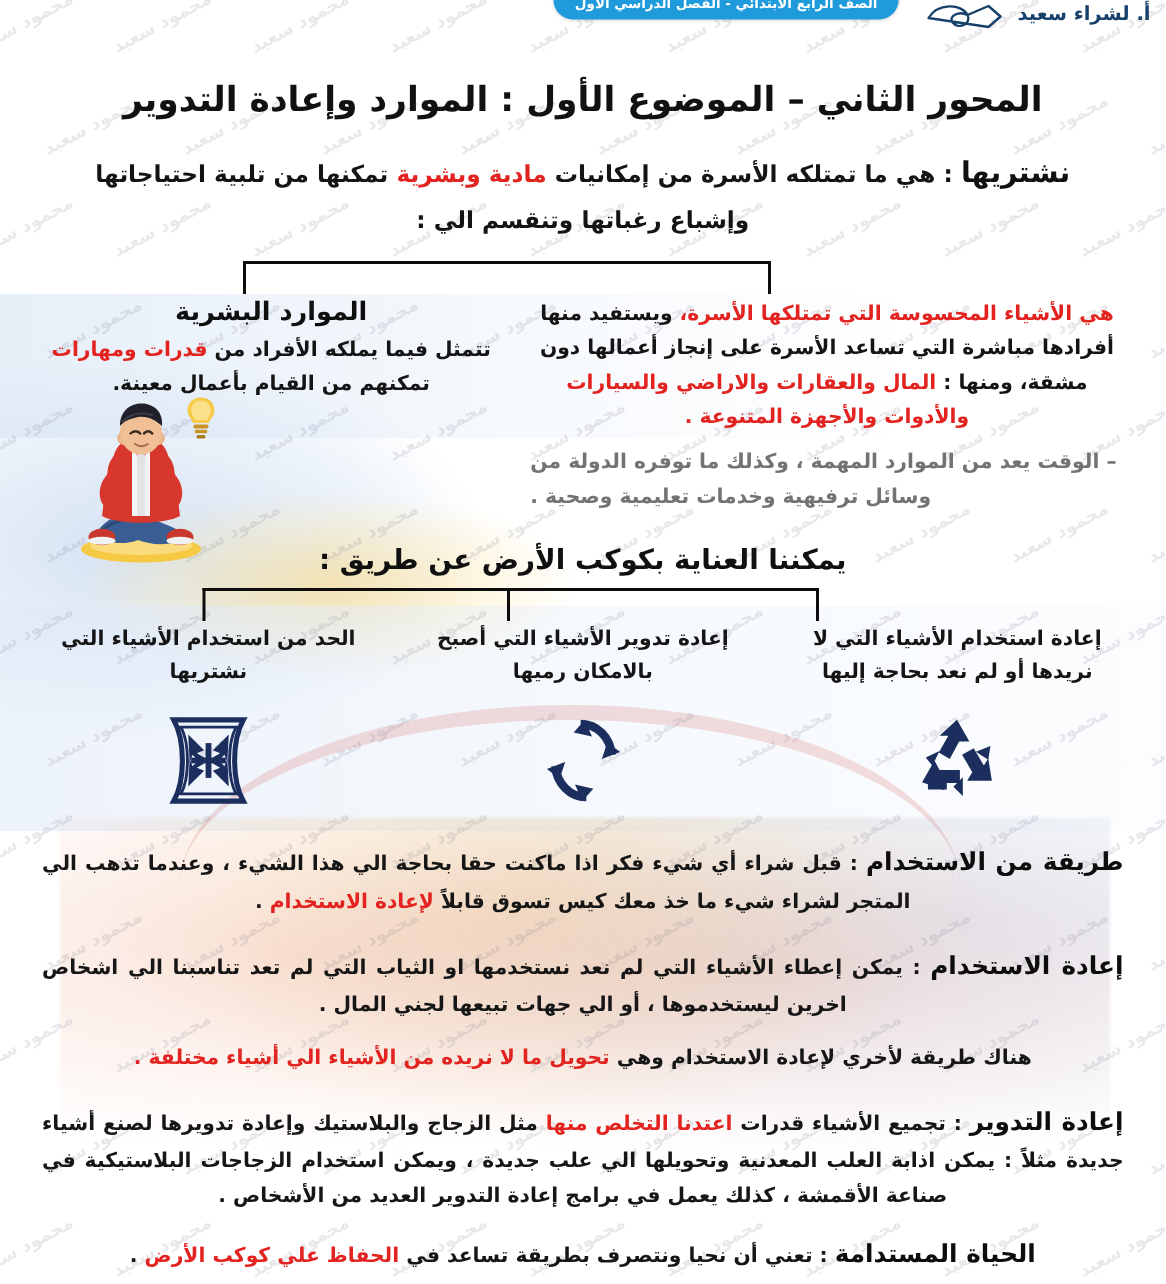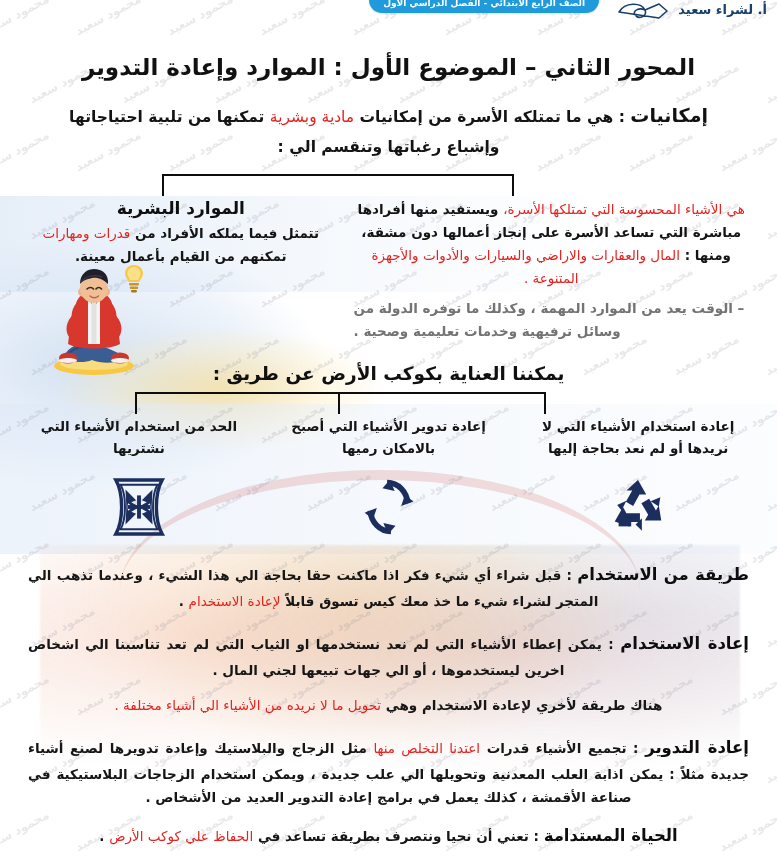--- a/index.html
+++ b/index.html
@@ -165,21 +165,21 @@
     font-weight: 700;
     color: #141414;
     line-height: 1.85;
     padding: 0 26px;
   }
   .lead-term {
     font-size: 19px;
     font-weight: 900;
     color: #111111;
   }
-  .red-b { color: #e2231f; font-weight: 400; }
+  .red-b { color: #e2231f; font-weight: 700; }
 
   
   .bracket {
     position: relative;
     height: 22px;
     margin: 0 auto;
   }
   .bracket .hbar {
     position: absolute;
     top: 0;
@@ -461,21 +461,21 @@
       <path d="M4 14 C10 4, 26 4, 30 12 C33 18, 24 22, 20 17 C17 13, 24 9, 30 12 L44 6 L52 13 L44 20 Z" fill="none" stroke="#17406b" stroke-width="1.6" stroke-linejoin="round"></path>
     </svg>
     <div class="teacher-name">أ. لشراء سعيد</div>
   </div>
 
   <div class="content">
 
     <div class="main-title">المحور الثاني – الموضوع الأول : الموارد وإعادة التدوير</div>
 
     <div class="def-block">
-      <span class="lead-term">إمكانيات</span><span> : هي ما تمتلكه الأسرة من إمكانيات </span><span class="red-b">مادية وبشرية</span><span> تمكنها من تلبية احتياجاتها وإشباع رغباتها  وتنقسم الي :</span>
+      <span class="lead-term">نشتريها</span><span> : هي ما تمتلكه الأسرة من إمكانيات </span><span class="red-b">مادية وبشرية</span><span> تمكنها من تلبية احتياجاتها وإشباع رغباتها  وتنقسم الي :</span>
     </div>
 
     <div class="bracket" id="bracket-two">
       <div class="hbar"></div>
       <div class="drop d-l"></div>
       <div class="drop d-r"></div>
     </div>
 
     <div class="two-col">
 

